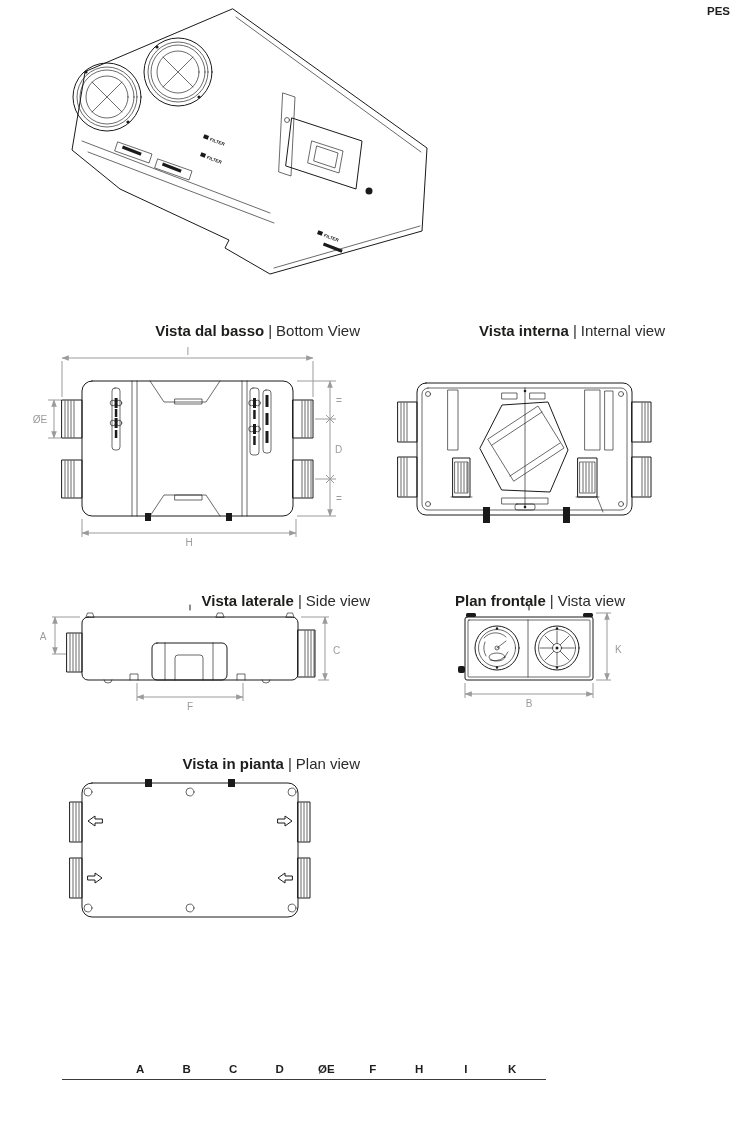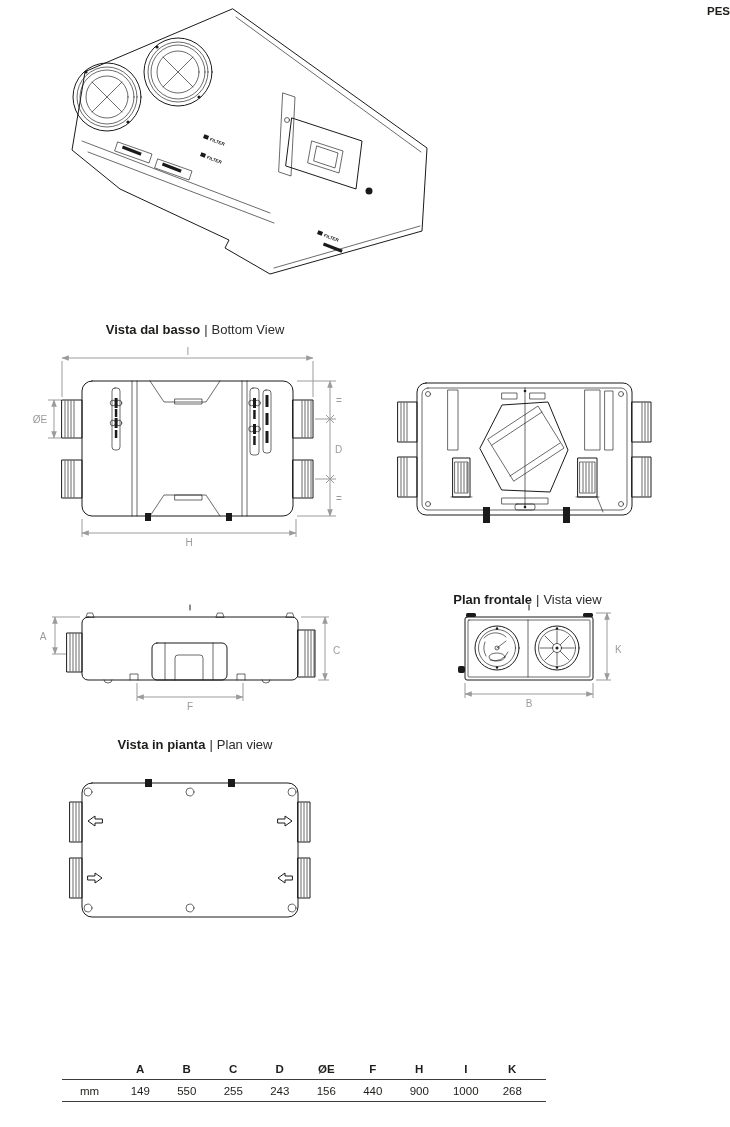--- a/index.html
+++ b/index.html
@@ -1,19 +1,19 @@
 <!DOCTYPE html>
 <html><head>
 <meta charset="utf-8">
 <style>
   html,body{margin:0;padding:0;background:#fff;}
   .page{position:relative;width:730px;height:1127px;background:#fff;overflow:hidden;
         font-family:"Liberation Sans",sans-serif;color:#1d1d1b;}
   .corner-label{position:absolute;left:707px;top:5px;font-size:11.5px;font-weight:700;white-space:nowrap;}
-  .view-title{position:absolute;text-align:center;font-size:13px;white-space:nowrap;}
+  .view-title{position:absolute;text-align:right;font-size:15px;white-space:nowrap;}
   .view-title .it{font-weight:700;}
   .view-title .sep{font-weight:400;padding:0 4px;color:#2b2b2b;}
   .view-title .en{font-weight:400;color:#2b2b2b;}
   svg.drawing{position:absolute;overflow:visible;}
   .ln{fill:none;stroke:#1a1a1a;stroke-width:1;stroke-linejoin:round;stroke-linecap:round;}
   .th{fill:none;stroke:#1a1a1a;stroke-width:.65;stroke-linejoin:round;stroke-linecap:round;}
   .fl{fill:#1a1a1a;stroke:none;}
   .dim{fill:none;stroke:#9b9b9b;stroke-width:1;}
   .dimtxt{fill:#9b9b9b;font-size:10px;font-family:"Liberation Sans",sans-serif;}
   .microtxt{fill:#1a1a1a;font-size:4.5px;font-weight:700;font-family:"Liberation Sans",sans-serif;}
@@ -151,20 +151,23 @@
       <path class="dim" d="M296,130 L304,138 M296,138 L304,130"></path>
       <text class="dimtxt" x="306" y="59">=</text>
       <text class="dimtxt" x="305" y="108">D</text>
       <text class="dimtxt" x="306" y="157">=</text>
       <line class="dim" x1="24" y1="55" x2="24" y2="93" marker-start="url(#arr)" marker-end="url(#arr)"></line>
       <path class="dim" d="M18,55 H31 M18,93 H31"></path>
       <text class="dimtxt" x="10" y="78" text-anchor="middle">ØE</text>
     </g>
   </svg>
 
+  <div class="view-title" style="left:395px;top:322px;width:270px;">
+    <span class="it">Vista interna</span><span class="sep">|</span><span class="en">Internal view</span>
+  </div>
 
   <svg class="drawing" style="left:395px;top:360px;" width="270" height="175" viewBox="0 0 270 175">
     <g>
       <rect class="ln" x="22" y="23" width="215" height="132" rx="9"></rect>
       <rect class="th" x="27" y="28" width="205" height="122" rx="6"></rect>
       <circle class="th" cx="33" cy="34" r="2.5"></circle>
         <circle class="th" cx="226" cy="34" r="2.5"></circle>
       <circle class="th" cx="33" cy="144" r="2.5"></circle>
         <circle class="th" cx="226" cy="144" r="2.5"></circle>
       <circle class="fl" cx="130" cy="31" r="1.3"></circle>
@@ -204,20 +207,23 @@
       <path class="th" d="M181,137 H204 M202,137 L208,152"></path>
     </g>
     <g>
       <rect class="th" x="107" y="138" width="46" height="6"></rect>
       <rect class="th" x="120" y="144" width="20" height="6" rx="2"></rect>
       <rect class="fl" x="88" y="147" width="7" height="16"></rect>
       <rect class="fl" x="168" y="147" width="7" height="16"></rect>
     </g>
   </svg>
 
+  <div class="view-title" style="left:40px;top:592px;width:330px;">
+    <span class="it">Vista laterale</span><span class="sep">|</span><span class="en">Side view</span>
+  </div>
 
   <svg class="drawing" style="left:30px;top:600px;" width="320" height="115" viewBox="0 0 320 115">
     <g>
       <rect class="ln" x="52" y="17" width="216" height="63" rx="6"></rect>
       <path class="th" d="M56,17 l1.5,-4 l5,0 l1.5,4 Z M186,17 l1.5,-4 l5,0 l1.5,4 Z M256,17 l1.5,-4 l5,0 l1.5,4 Z"></path>
       <path class="ln" d="M160,5 V10"></path>
     </g>
     <g>
       <rect class="ln" x="37" y="33" width="15" height="39"></rect>
       <path class="th" d="M40,34 V71 M43,34 V71 M46,34 V71 M49,34 V71"></path>
@@ -284,21 +290,21 @@
     <g>
       <line class="dim" x1="25" y1="94" x2="153" y2="94" marker-start="url(#arr)" marker-end="url(#arr)"></line>
       <path class="dim" d="M25,83 V98 M153,83 V98"></path>
       <text class="dimtxt" x="89" y="107" text-anchor="middle">B</text>
       <line class="dim" x1="167" y1="13" x2="167" y2="80" marker-start="url(#arr)" marker-end="url(#arr)"></line>
       <path class="dim" d="M156,13 H171 M156,80 H171"></path>
       <text class="dimtxt" x="175" y="53">K</text>
     </g>
   </svg>
 
-  <div class="view-title" style="left:30px;top:737px;width:330px;">
+  <div class="view-title" style="left:30px;top:755px;width:330px;">
     <span class="it">Vista in pianta</span><span class="sep">|</span><span class="en">Plan view</span>
   </div>
 
   <svg class="drawing" style="left:30px;top:760px;" width="320" height="170" viewBox="0 0 320 170">
     <g>
       <rect class="ln" x="52" y="23" width="216" height="134" rx="10"></rect>
       <circle class="th" cx="58" cy="32" r="4"></circle>
         <circle class="th" cx="160" cy="32" r="4"></circle>
         <circle class="th" cx="262" cy="32" r="4"></circle>
       <circle class="th" cx="58" cy="148" r="4"></circle>
@@ -331,27 +337,15 @@
       <div>A</div>
       <div>B</div>
       <div>C</div>
       <div>D</div>
       <div>ØE</div>
       <div>F</div>
       <div>H</div>
       <div>I</div>
       <div>K</div>
     </div>
-    <div class="t-row">
-      <div>mm</div>
-      <div>149</div>
-      <div>550</div>
-      <div>255</div>
-      <div>243</div>
-      <div>156</div>
-      <div>440</div>
-      <div>900</div>
-      <div>1000</div>
-      <div>268</div>
-    </div>
   </div>
 
 </div>
 
 </body></html>

